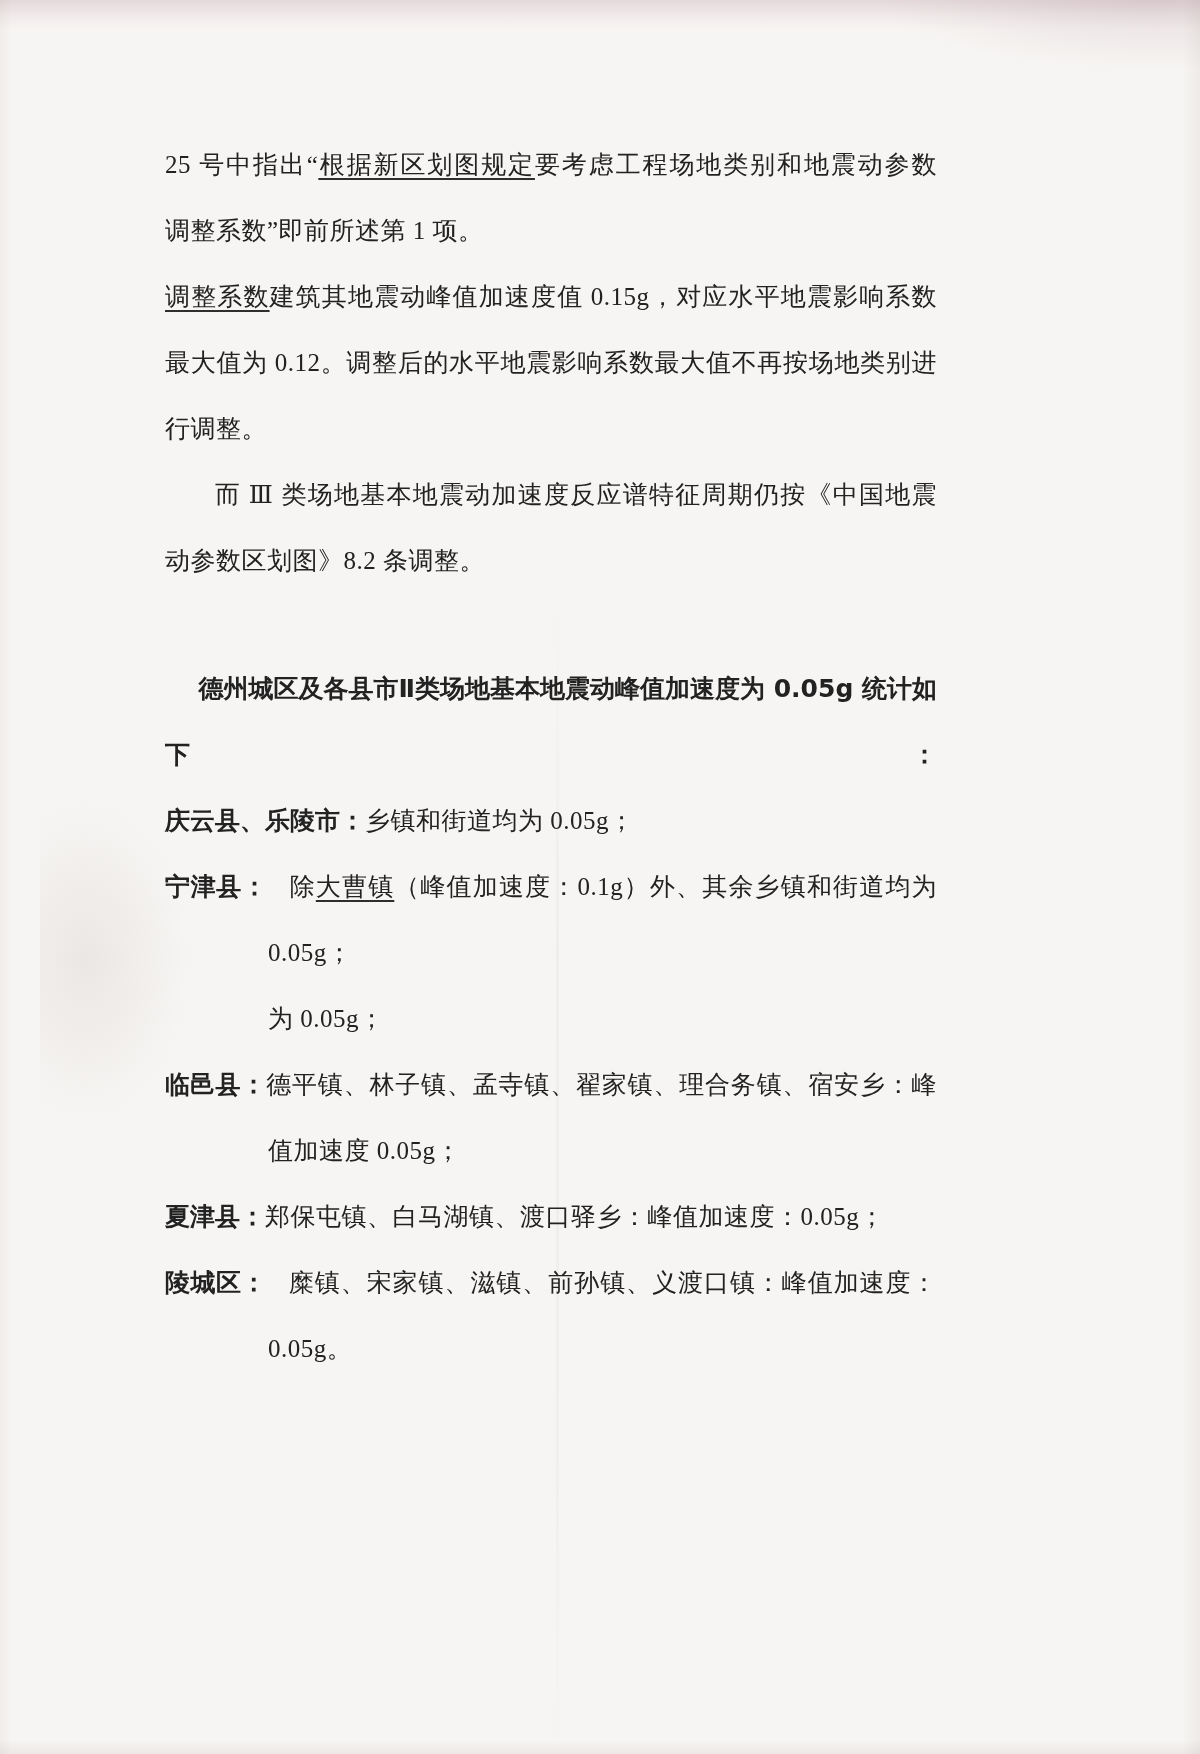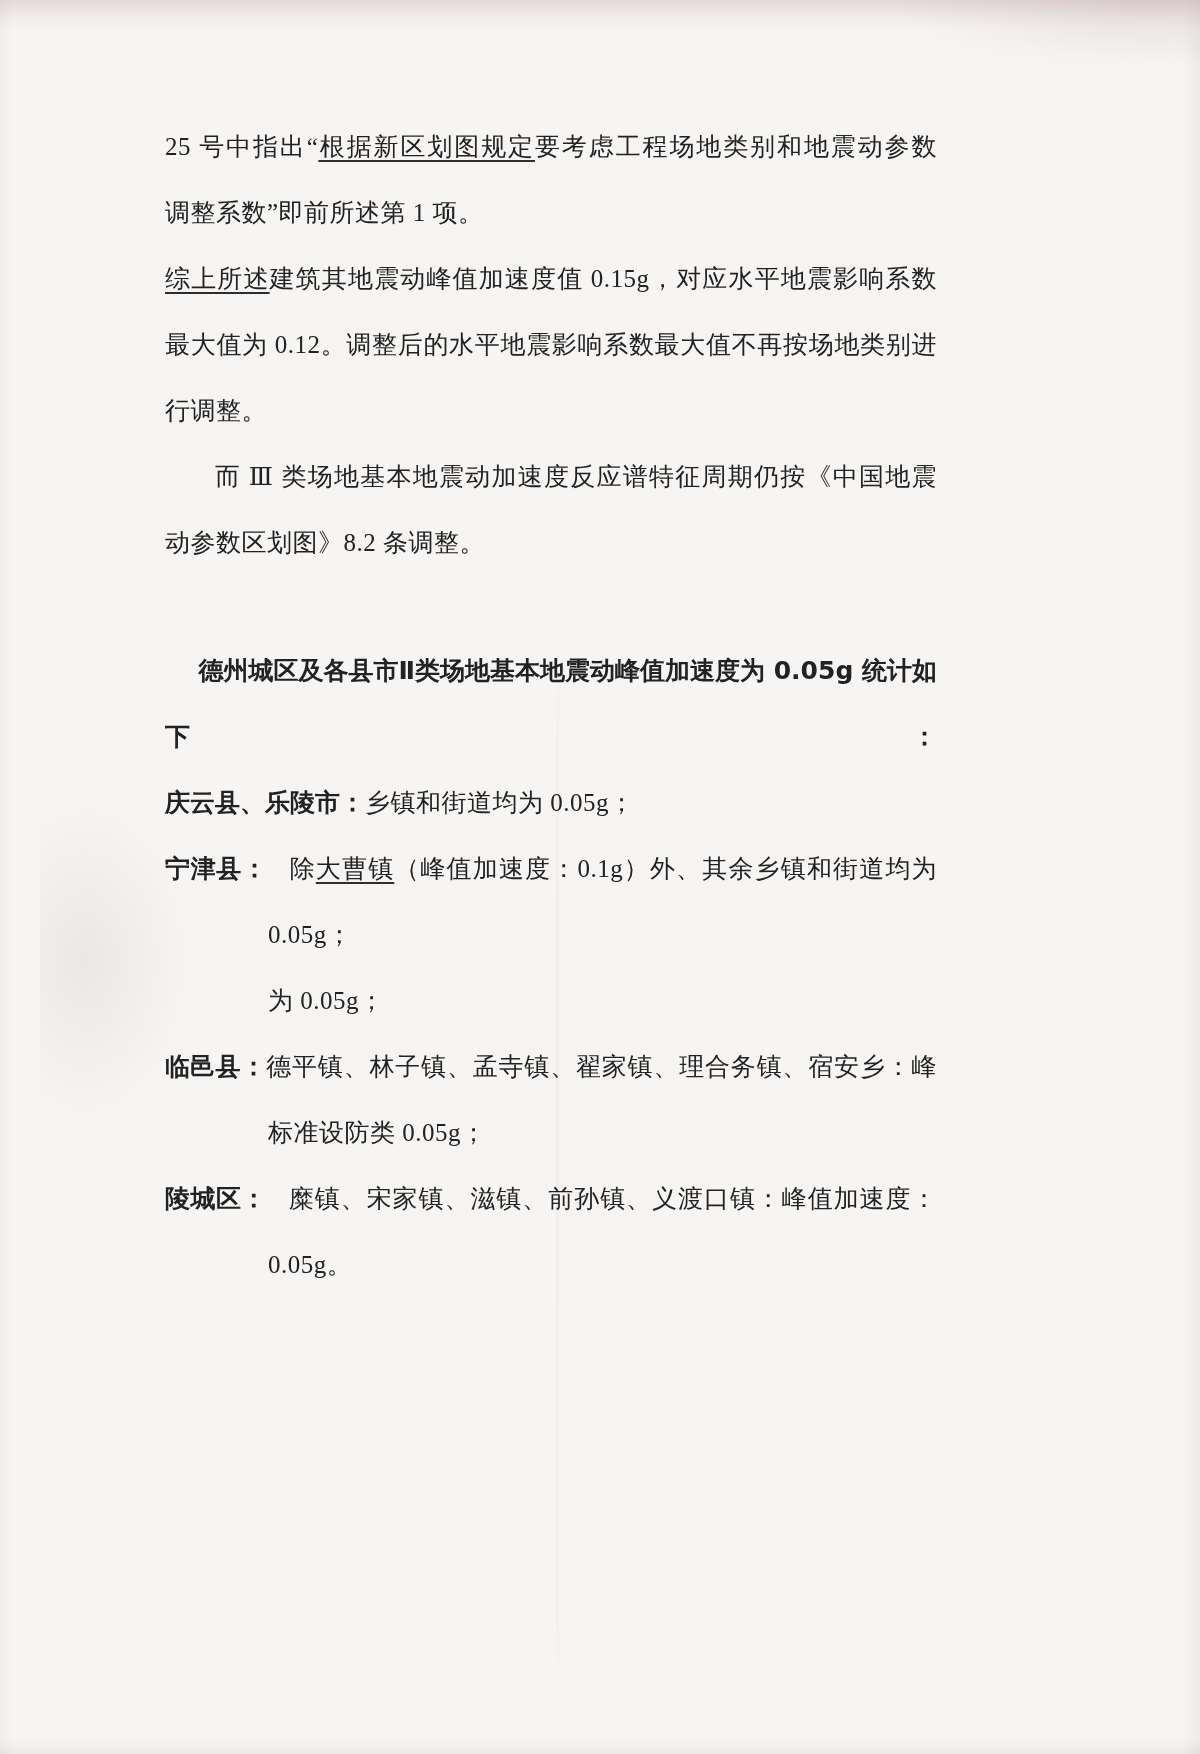--- a/index.html
+++ b/index.html
@@ -21,21 +21,21 @@
     background:linear-gradient(270deg,rgba(150,140,135,0.10),rgba(150,140,135,0));}
   .art-bottom{left:0;bottom:0;width:1200px;height:14px;
     background:linear-gradient(0deg,rgba(130,120,115,0.10),rgba(130,120,115,0));}
   .art-crease-left{left:40px;top:800px;width:150px;height:320px;
     background:radial-gradient(ellipse at 30% 50%,rgba(140,130,125,0.12),rgba(140,130,125,0) 70%);}
   .art-crease-v{left:556px;top:600px;width:3px;height:1154px;
     background:linear-gradient(180deg,rgba(120,110,105,0),rgba(120,110,105,0.06) 30%,rgba(120,110,105,0.04) 80%,rgba(120,110,105,0));}
   .art-left-edge{left:0;top:0;width:12px;height:1754px;
     background:linear-gradient(90deg,rgba(150,140,135,0.08),rgba(150,140,135,0));}
 
-  .content{position:absolute;left:165px;top:114px;width:772px;}
+  .content{position:absolute;left:165px;top:132px;width:772px;}
   .line{
     margin:0;
     font-size:25px;
     line-height:66px;
     letter-spacing:0.5px;
     white-space:normal;
   }
   .fill{text-align:justify;text-align-last:justify;}
   .indent{text-indent:50px;}
   .cont{padding-left:103px;}
@@ -68,21 +68,21 @@
   <div class="art art-crease-v"></div>
 
   <div class="content">
 
     <p class="line fill"><span>25 号中指出“</span><span class="u">根据新区划图规定</span><span>要考虑工程场地类别和地震动参数</span></p>
 
     <p class="line"><span>调整系数”即前所述第 1 项。</span></p>
 
 
 
-    <p class="line fill"><span class="u">综上所述</span><span>建筑其地震动峰值加速度值 0.15g，对应水平地震影响系数</span></p>
+    <p class="line fill"><span class="u">调整系数</span><span>建筑其地震动峰值加速度值 0.15g，对应水平地震影响系数</span></p>
 
     <p class="line fill"><span>最大值为 0.12。调整后的水平地震影响系数最大值不再按场地类别进</span></p>
 
     <p class="line"><span>行调整。</span></p>
 
     <p class="line fill indent"><span>而 Ⅲ 类场地基本地震动加速度反应谱特征周期仍按《中国地震</span></p>
 
     <p class="line"><span>动参数区划图》8.2 条调整。</span></p>
 
     <p class="line fill sect b"><span>德州城区及各县市Ⅱ类场地基本地震动峰值加速度为 0.05g 统计如下：</span></p>
@@ -91,22 +91,23 @@
 
     <p class="line fill"><span class="b">宁津县：</span><span class="gap">除</span><span class="u">大曹镇</span><span>（峰值加速度：0.1g）外、其余乡镇和街道均为</span></p>
 
     <p class="line cont"><span>0.05g；</span></p>
 
 
     <p class="line cont"><span>为 0.05g；</span></p>
 
     <p class="line fill"><span class="b">临邑县：</span><span>德平镇、林子镇、孟寺镇、翟家镇、理合务镇、宿安乡：峰</span></p>
 
-    <p class="line cont"><span>标准设防类 0.05g；</span></p>
+    <p class="line cont"><span>值加速度 0.05g；</span></p>
 
 
+    <p class="line"><span class="b">夏津县：</span><span>郑保屯镇、白马湖镇、渡口驿乡：峰值加速度：0.05g；</span></p>
 
     <p class="line fill"><span class="b">陵城区：</span><span class="gap">糜镇、宋家镇、滋镇、前孙镇、义渡口镇：峰值加速度：</span></p>
 
     <p class="line cont"><span>0.05g。</span></p>
 
   </div>
 </div>
 
 </body></html>

